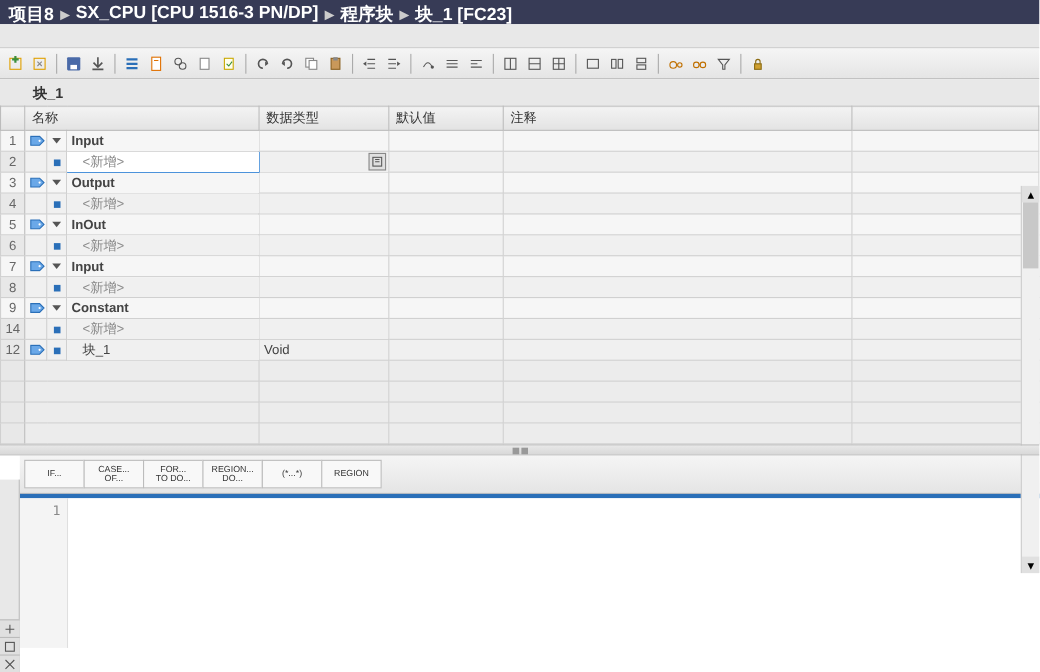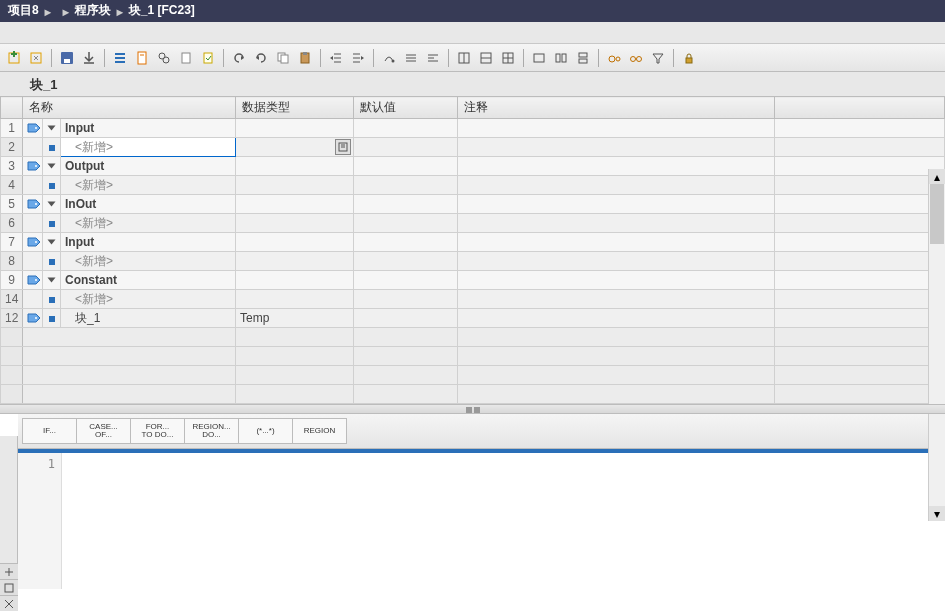--- a/index.html
+++ b/index.html
@@ -1,18 +1,18 @@
 <!DOCTYPE html>
 <html><head>
 <meta charset="utf-8">
 <style>
   * { margin: 0; padding: 0; box-sizing: border-box; }
   body { font-family: "Microsoft YaHei", Tahoma, sans-serif; font-size: 12px; background: #fff; width: 945px; height: 611px; overflow: hidden; }
   
-  .breadcrumb { background: #373b56; color: #fff; padding: 3px 8px; font-size: 12px; height: 22px; display: flex; align-items: flex-end; font-weight: bold; }
+  .breadcrumb { background: #373b56; color: #fff; padding: 3px 8px; font-size: 16px; height: 22px; display: flex; align-items: flex-start; font-weight: bold; }
   .breadcrumb span.sep { margin: 0 6px; color: #ccc; }
   
   .spacer-top { height: 22px; background: #e8e8e8; border-bottom: 1px solid #c8c8c8; }
   
   .toolbar { background: linear-gradient(#f5f5f5,#e5e5e5); height: 28px; display: flex; align-items: center; padding: 0 4px; gap: 2px; border-bottom: 1px solid #bcbcbc; }
   .tb-btn { width: 20px; height: 20px; display: inline-flex; align-items: center; justify-content: center; border: 1px solid transparent; border-radius: 2px; cursor: pointer; }
   .tb-sep { width: 1px; height: 18px; background: #aaa; margin: 0 3px; }
   svg { display: block; }
   
   .block-title { font-weight: bold; font-size: 13px; padding: 4px 10px 2px 30px; color: #333; background:#e8e8e8; }
@@ -55,20 +55,21 @@
   .empty-grid td { background:#ececec; }
   .var-wrap { position:relative; }
   .code-wrap { margin-left:18px; }
 </style>
 </head>
 <body>
 
 <div class="breadcrumb">
   <span>项目8</span>
   <span class="sep">▸</span>
+  <span>SX_CPU [CPU 1516-3 PN/DP]</span>
   <span class="sep">▸</span>
   <span>程序块</span>
   <span class="sep">▸</span>
   <span>块_1 [FC23]</span>
 </div>
 
 <div class="spacer-top"></div>
 
 <div class="toolbar">
   <span class="tb-btn">
@@ -417,21 +418,21 @@
         <tr>
           <td class="rownum">12</td>
           <td class="tagcol">
             <svg width="14" height="10">
               <path d="M1 1 L9 1 L13 5 L9 9 L1 9 Z" fill="#6aa8e8" stroke="#2a6fb8"></path>
               <circle cx="9" cy="5" r="1" fill="#fff"></circle>
             </svg>
           </td>
           <td class="expcol"><span class="bullet-sq"></span></td>
           <td class="name-cell"><span style="padding-left:10px">块_1</span></td>
-          <td>Temp</td>
+          <td>Void</td>
           <td></td>
           <td></td>
           <td></td>
         </tr>
       </tbody>
 
   <tbody class="empty-grid">
     <tr>
           <td class="rownum"></td>
           <td colspan="3"></td>

